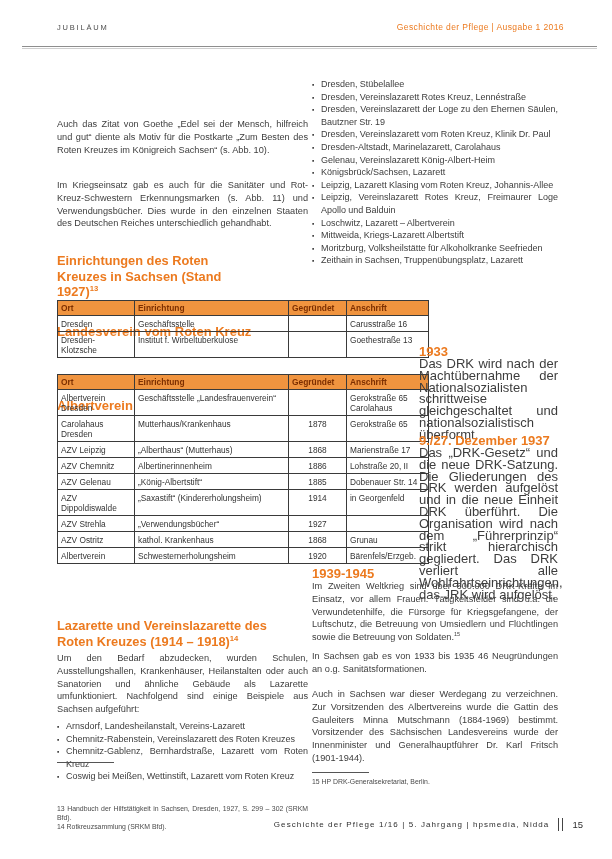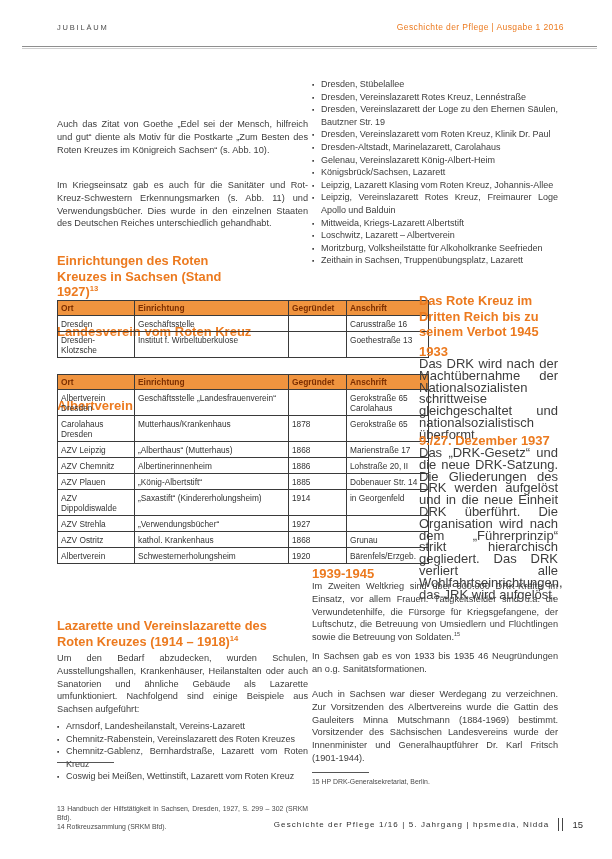--- a/index.html
+++ b/index.html
@@ -35,21 +35,21 @@
   .bullets .bullet-item{position:relative;padding-left:9px;text-align:justify;
                         font-size:9px;line-height:12.6px;color:var(--body);word-spacing:-0.3px;}
   .bullets .bullet-item::before{content:"▪";position:absolute;left:0;top:1px;font-size:6.5px;}
 
   
   table.tbl{border-collapse:collapse;table-layout:fixed;width:343px;
             font-size:8.3px;line-height:10px;color:#333;}
   .tbl th,.tbl td{border:1px solid #3a3a3a;padding:2.5px 3px;vertical-align:top;
                   text-align:left;overflow:hidden;}
   .tbl th{background:var(--thbg);color:var(--thtx);font-weight:700;font-size:8.4px;padding:2px 3px;}
-  .tbl td.c-center{}
+  .tbl td.c-center{text-align:center;}
   .tbl th:nth-child(1){width:70px}
   .tbl th:nth-child(2){width:147px}
   .tbl th:nth-child(3){width:51px}
   .tbl th:nth-child(4){width:75px}
 
   
   .fn-rule{position:absolute;width:57px;border-top:1px solid #555;height:0;}
   .fns .fn-item{font-size:6.9px;line-height:9px;color:#4a4a4a;text-align:justify;}
 
   
@@ -147,21 +147,21 @@
           <td class="c-center">1868</td>
           <td>Marienstraße 17</td>
         </tr>
         <tr>
           <td>AZV Chemnitz</td>
           <td>Albertinerinnenheim</td>
           <td class="c-center">1886</td>
           <td>Lohstraße 20, II</td>
         </tr>
         <tr>
-          <td>AZV Plauen</td>
+          <td>AZV Gelenau</td>
           <td>„König-Albertstift“</td>
           <td class="c-center">1885</td>
           <td>Dobenauer Str. 14</td>
         </tr>
         <tr>
           <td>AZV Dippoldiswalde</td>
           <td>„Saxastift“ (Kindererholungsheim)</td>
           <td class="c-center">1914</td>
           <td>in Georgenfeld</td>
         </tr>
@@ -204,27 +204,26 @@
   <div id="rb" class="blk rcol bullets">
       <div class="bullet-item">Dresden, Stübelallee</div>
       <div class="bullet-item">Dresden, Vereinslazarett Rotes Kreuz, Lennéstraße</div>
       <div class="bullet-item">Dresden, Vereinslazarett der Loge zu den Ehernen Säulen, Bautzner Str. 19</div>
       <div class="bullet-item">Dresden, Vereinslazarett vom Roten Kreuz, Klinik Dr. Paul</div>
       <div class="bullet-item">Dresden-Altstadt, Marinelazarett, Carolahaus</div>
       <div class="bullet-item">Gelenau, Vereinslazarett König-Albert-Heim</div>
       <div class="bullet-item">Königsbrück/Sachsen, Lazarett</div>
       <div class="bullet-item">Leipzig, Lazarett Klasing vom Roten Kreuz, Johannis-Allee</div>
       <div class="bullet-item">Leipzig, Vereinslazarett Rotes Kreuz, Freimaurer Loge Apollo und Balduin</div>
+      <div class="bullet-item">Loschwitz, Lazarett – Albertverein</div>
       <div class="bullet-item">Mittweida, Kriegs-Lazarett Albertstift</div>
-      <div class="bullet-item">Loschwitz, Lazarett – Albertverein</div>
       <div class="bullet-item">Moritzburg, Volksheilstätte für Alkoholkranke Seefrieden</div>
       <div class="bullet-item">Zeithain in Sachsen, Truppenübungsplatz, Lazarett</div>
     </div>
 
-  <h2 id="s3t" class="blk ncol sec">Das Rote Kreuz im Dritten Reich bis zu seinem Verbot 1945</h2>
 
   <div id="d1" class="blk ncol subhead">1933</div>
   <p id="d1t" class="blk ncol body-n">Das DRK wird nach der Machtübernahme der Nationalsozialisten schrittweise gleichgeschaltet und nationalsozialistisch überformt.</p>
 
   <div id="d2" class="blk ncol subhead">9./27. Dezember 1937</div>
   <p id="d2t" class="blk ncol body-n">Das „DRK-Gesetz“ und die neue DRK-Satzung. Die Gliederungen des DRK werden aufgelöst und in die neue Einheit DRK überführt. Die Organisation wird nach dem „Führerprinzip“ strikt hierarchisch gegliedert. Das DRK verliert alle Wohlfahrtseinrichtungen, das JRK wird aufgelöst.</p>
 
   <div id="d3" class="blk subhead">1939-1945</div>
   <p id="d3t" class="blk rcol body"><span>Im Zweiten Weltkrieg sind über 600.000 DRK-Kräfte im Einsatz, vor allem Frauen. Tätigkeitsfelder sind u.a. die Verwundetenhilfe, die Fürsorge für Kriegsgefangene, der Luftschutz, die Betreuung von Umsiedlern und Flüchtlingen sowie die Betreuung von Soldaten.</span><sup>15</sup></p>
 

